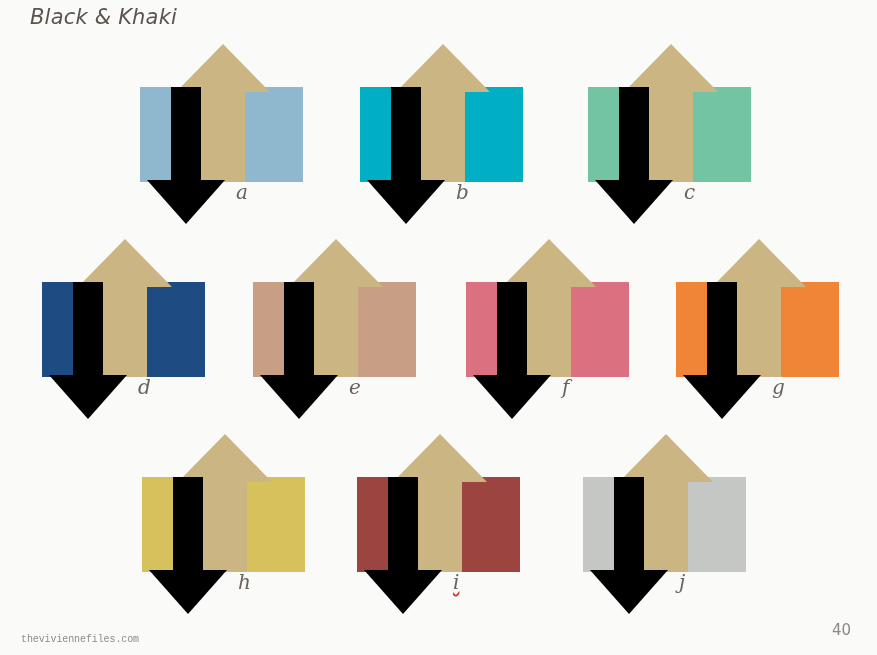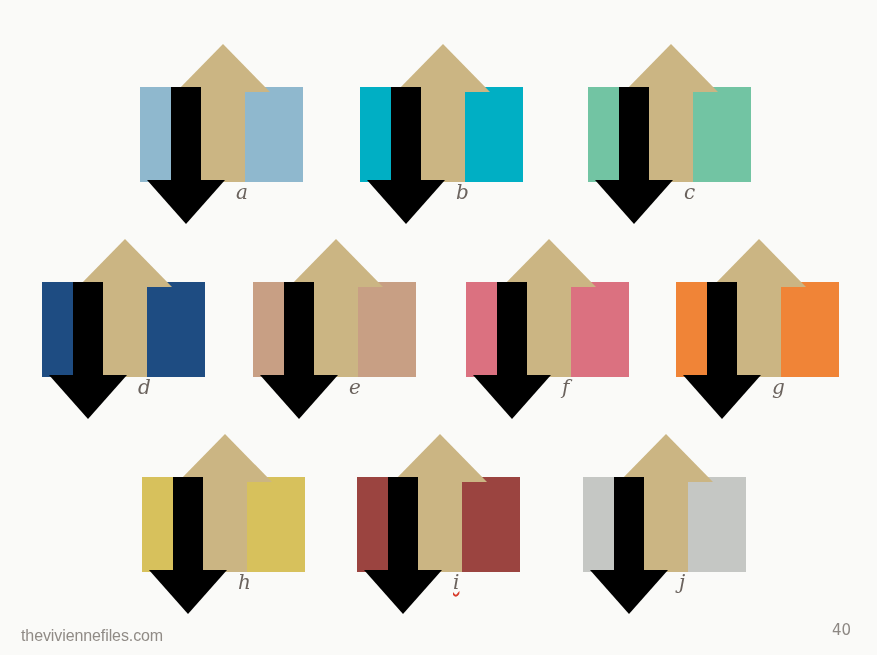--- a/index.html
+++ b/index.html
@@ -111,39 +111,40 @@
   .motif-label.misspelled {
     text-decoration: underline wavy #d83b2a;
     text-decoration-skip-ink: none;
   }
 
   
   #footer-site {
     position: absolute;
     left: 21px;
     bottom: 10px;
-    font-family: Liberation Sans, sans-serif;
-    font-size: 16px;
+    font-family: Liberation Mono, monospace;
+    font-size: 10px;
     color: #908b86;
     letter-spacing: -0.1px;
   }
   #footer-page-number {
     position: absolute;
     right: 26px;
     bottom: 16px;
     font-family: "DejaVu Sans", sans-serif;
     font-size: 15px;
     color: #8d8884;
   }
 </style>
 </head>
 <body>
 
 <div id="page">
 
+  <div id="page-title">Black &amp; Khaki</div>
 
   <div id="motif-grid">
       <div class="motif" style="left: 132px; top: 42px;">
         <div class="band" style="background: rgb(143, 184, 206);"></div>
         <div class="up-shaft" style="background: rgb(203, 181, 131);"></div>
         <div class="up-head" style="border-bottom-color: rgb(203, 181, 131);"></div>
         <div class="down-shaft" style="background: rgb(0, 0, 0);"></div>
         <div class="down-head" style="border-top-color: rgb(0, 0, 0);"></div>
         <div class="motif-label">a</div>
       </div>

